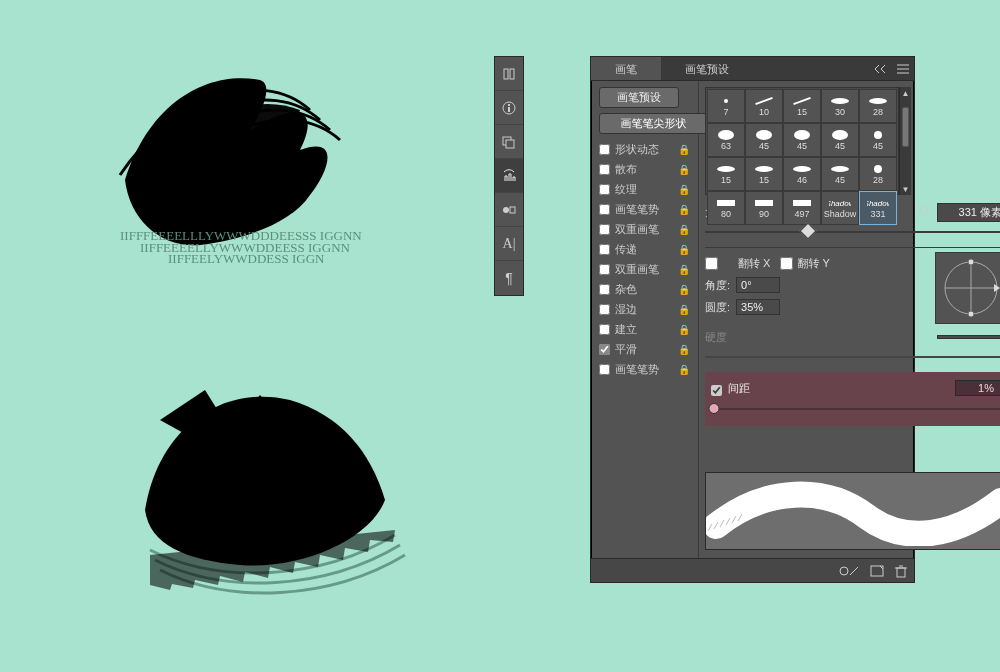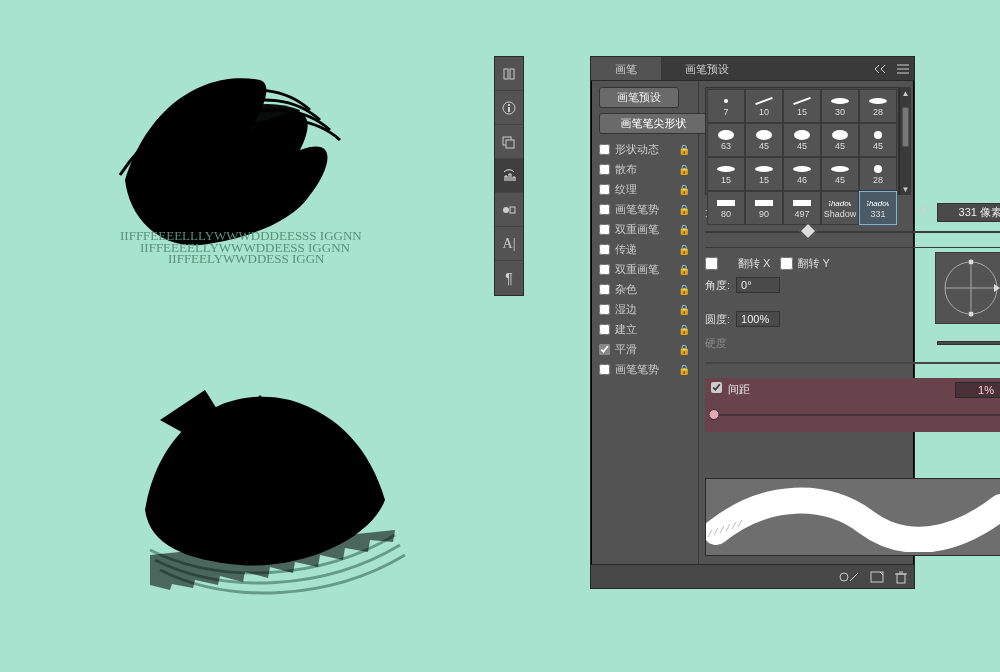--- a/index.html
+++ b/index.html
@@ -127,21 +127,21 @@
   .slider .track{position:absolute;left:0;right:0;top:6px;height:2px;background:#3a3a3a;}
   .slider .knob{position:absolute;top:0;width:12px;height:12px;background:#ddd;border:1px solid #333;transform:translateX(-50%) rotate(45deg);}
   .hr{height:1px;background:#3a3a3a;margin:4px 0;}
   .dual-row{display:flex;gap:8px;align-items:flex-start;}
   .dual-left{flex:1}
   .angle-picker{width:72px;height:72px;border:1px solid #3a3a3a;display:flex;align-items:center;justify-content:center;background:#535353;position:relative}
   .inline-field{display:flex;align-items:center;height:22px;gap:6px}
   .inline-field .ibox{background:#4a4a4a;border:1px solid #333;color:#eee;padding:1px 4px;width:44px;text-align:left}
 
   .spacing-section{background:#69434c;padding:4px 6px 10px 6px;margin-top:4px}
-  .spacing-section .row1{display:flex;align-items:flex-start;height:20px}
+  .spacing-section .row1{display:flex;align-items:flex-end;height:20px}
   .spacing-section .row1 input[type=checkbox]{width:11px;height:11px;margin-right:6px;accent-color:#ccc}
   .spacing-section .row1 .lbl{flex:1;color:#eee}
   .spacing-section .row1 .vbox{background:#4a3038;border:1px solid #2a2a2a;color:#f5d2d8;padding:1px 6px;min-width:46px;text-align:right}
   .spacing-slider{height:14px;position:relative;margin-top:6px}
   .spacing-slider .track{position:absolute;left:0;right:0;top:6px;height:2px;background:#4a3038}
   .spacing-slider .knob{position:absolute;top:1px;width:11px;height:11px;background:#e4a7b3;border:1px solid #333;border-radius:50%;transform:translateX(-50%)}
 
   .preview{
     margin-top:46px;
     height:78px;
@@ -520,23 +520,23 @@
               </label>
             <label style="display:flex;align-items:center;gap:4px">
                 <input type="checkbox" style="">
                 <span>翻转 Y</span>
               </label>
           </div>
           <div class="inline-field" style="margin-top:0">
             <span>角度:</span>
             <span class="ibox">0°</span>
           </div>
-          <div class="inline-field" style="margin-top:12px">
+          <div class="inline-field" style="margin-top:0">
             <span>圆度:</span>
-            <span class="ibox">100%</span>
+            <span class="ibox">35%</span>
           </div>
         </div>
         <div class="angle-picker">
           <svg width="62" height="62" viewBox="0 0 62 62">
             <circle cx="31" cy="31" r="26" fill="none" stroke="#aaa"></circle>
             <line x1="5" y1="31" x2="57" y2="31" stroke="#aaa"></line>
             <line x1="31" y1="5" x2="31" y2="57" stroke="#aaa"></line>
             <circle cx="31" cy="5" r="3" fill="#ddd" stroke="#666"></circle>
             <circle cx="31" cy="57" r="3" fill="#ddd" stroke="#666"></circle>
             <polygon points="60,31 54,27 54,35" fill="#ddd"></polygon>

